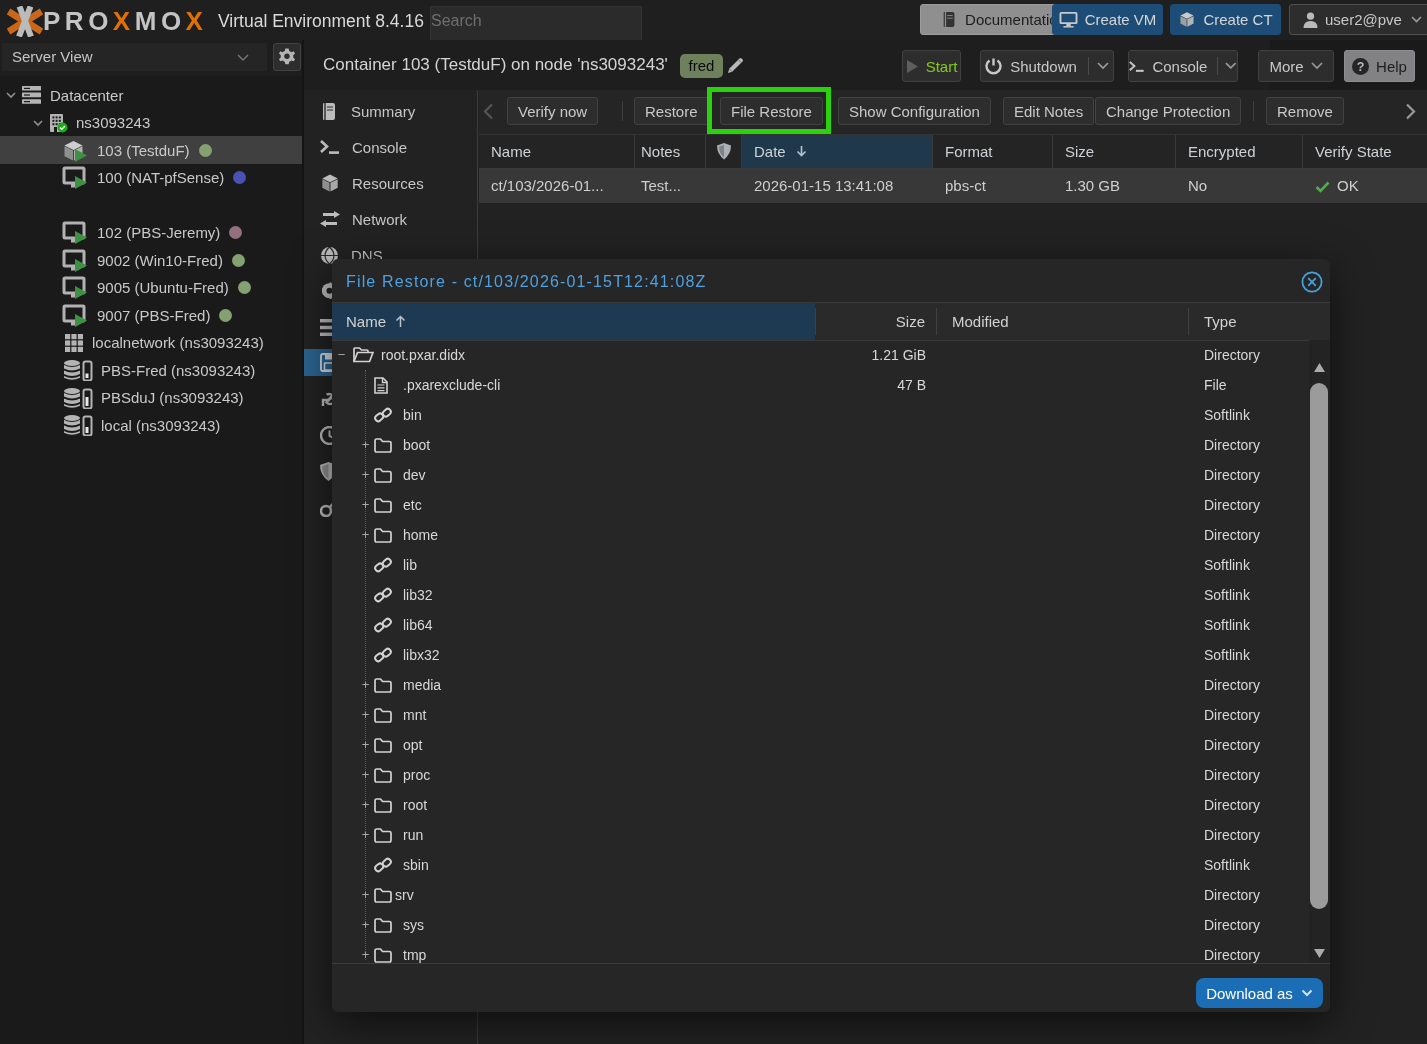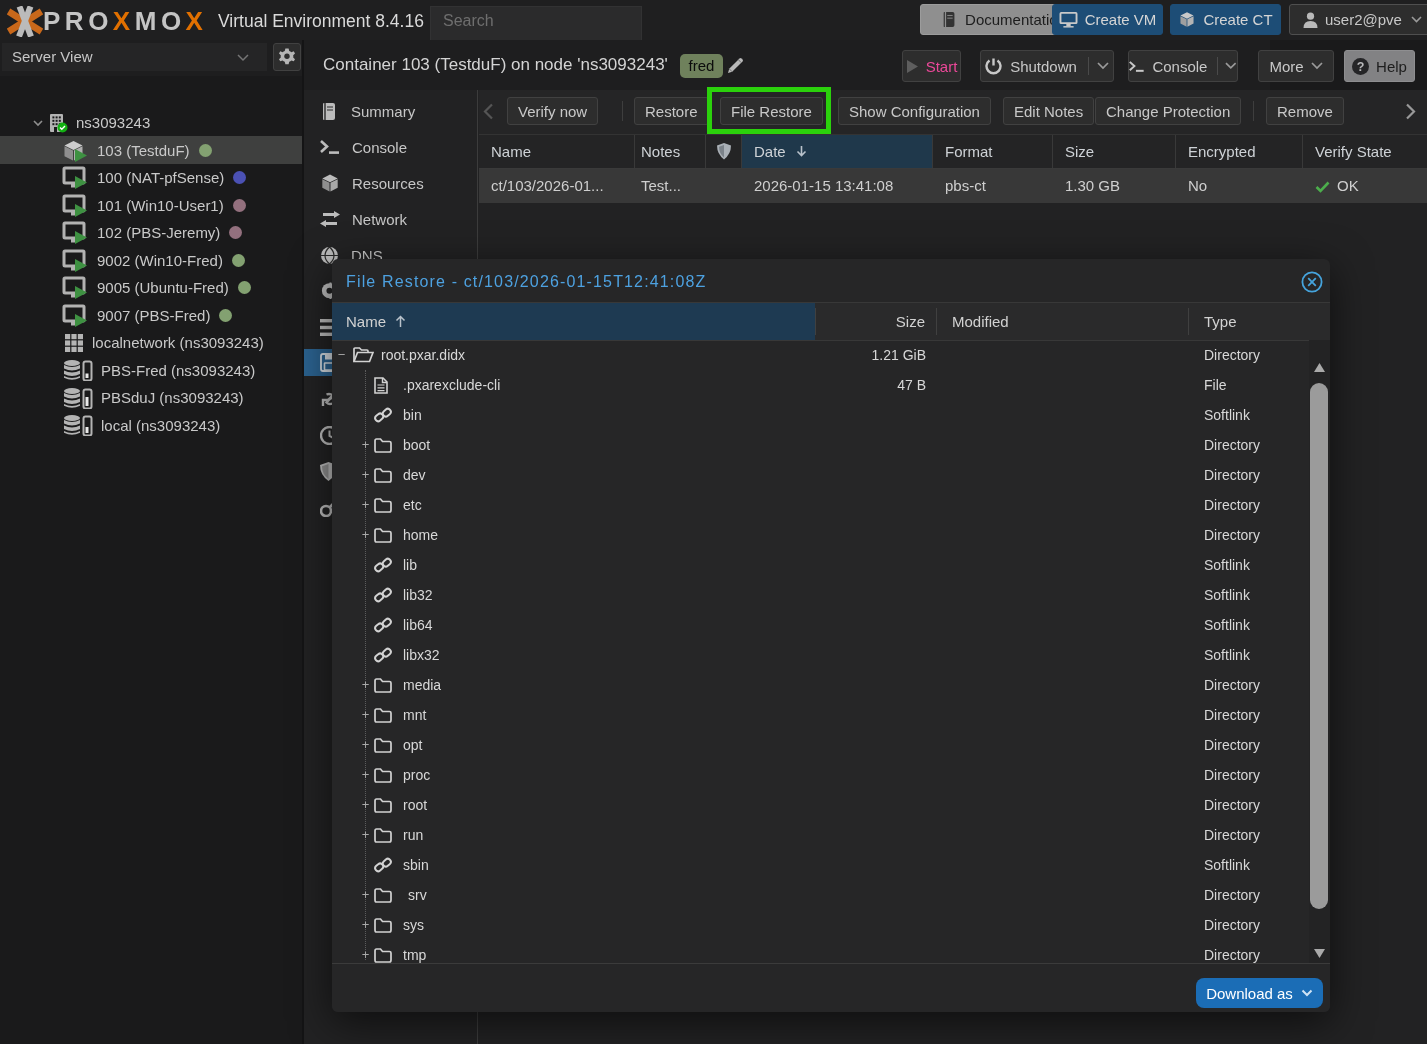--- a/index.html
+++ b/index.html
@@ -4,25 +4,25 @@
 <style>
 *{box-sizing:border-box;margin:0;padding:0}
 html,body{width:1427px;height:1044px;overflow:hidden;background:#1a1a1b;font-family:"Liberation Sans",sans-serif}
 .abs{position:absolute}
 #app{position:relative;width:1427px;height:1044px;overflow:hidden}
 
 #topbar{position:absolute;left:0;top:0;width:1427px;height:40px;background:#1f1f20}
 .logotext{position:absolute;left:43px;top:6px;font-weight:bold;font-size:26px;letter-spacing:4.5px;color:#c4c4c4}
 .logotext .o{color:#e17000}
 .vetext{position:absolute;left:218px;top:11px;font-size:17.5px;color:#dadada}
-#search{position:absolute;left:430px;top:6px;width:212px;height:42px;background:#2b2b2c;border:1px solid #323233;color:#6e6e6e;font-size:16px;line-height:27px;padding-left:12px}
+#search{position:absolute;left:430px;top:6px;width:212px;height:42px;background:#2b2b2c;border:1px solid #323233;color:#6e6e6e;font-size:16px;line-height:27px;}
 .btn{position:absolute;display:flex;align-items:center;justify-content:center;gap:7px;background:#2d2d2d;border:1px solid #414141;border-radius:3px;color:#c8c8c8;font-size:15px;white-space:nowrap}
 .btn.blue{background:#1d4d76;border-color:#1d4d76;color:#d5d5d5}
 .btn.light{background:#8f8f8f;border-color:#9c9c9c;color:#1d1d1d}
-.btn.dis{color:#ec4899}
+.btn.dis{color:#84cc16}
 .sep-in{width:1px;height:18px;background:#4a4a4a;margin:0 2px}
 
 #row2{position:absolute;left:0;top:40px;width:1270px;height:50px;background:#1e1e1f}
 #svbox{position:absolute;left:2px;top:3px;width:265px;height:28px;background:#252526;color:#c6c6c6;font-size:15px;line-height:28px;padding-left:10px}
 #gearbtn{left:273px;top:3px;width:28px;height:28px}
 #ctitle{position:absolute;left:323px;top:15px;font-size:17px;color:#d4d4d4}
 #fredtag{position:absolute;left:680px;top:14px;width:43px;height:24px;background:#6f815c;border-radius:5px;color:#0c0c0c;font-size:15px;text-align:center;line-height:24px}
 
 #sidebar{position:absolute;left:0;top:76px;width:302px;height:968px;background:#1a1a1b}
 .trow{position:absolute;left:0;width:302px;height:28px;display:flex;align-items:center;color:#c9c9c9;font-size:15px}
@@ -141,20 +141,38 @@
     <div class="btn" style="left:1258px;top:10px;width:76px;height:32px">More<svg width="12" height="8" viewBox="0 0 12 8">
           <path d="M1 1 L6 6 L11 1" stroke="#9a9a9a" stroke-width="1.7" fill="none"></path>
         </svg></div>
     <div class="btn light" style="left:1344px;top:10px;width:71px;height:32px;background:#828284;border-color:#8e8e90"><svg width="17" height="17" viewBox="0 0 17 17">
           <circle cx="8.5" cy="8.5" r="8.5" fill="#252527"></circle>
           <text x="8.5" y="12.8" text-anchor="middle" font-size="12.5" font-weight="bold" fill="#b9b9bb" font-family="Liberation Sans">?</text>
         </svg>Help</div>
   </div>
   <div class="abs" style="left:302px;top:40px;width:2px;height:1004px;background:#141415;z-index:30"></div>
   <div id="sidebar">
+    <div class="trow" style="top:5px">
+      <span class="texp" style="margin-left:4px">
+          <svg width="12" height="12" viewBox="0 0 12 12">
+            <path d="M2 4 L6 8 L10 4" stroke="#8f8f8f" stroke-width="1.6" fill="none"></path>
+          </svg>
+        </span>
+      <svg style="margin-left:3px" width="21" height="20" viewBox="0 0 21 20" fill="#b4b4b4">
+          <rect x="1" y="1" width="19" height="4.6" rx="0.5"></rect>
+          <rect x="1" y="7.6" width="19" height="4.6" rx="0.5"></rect>
+          <rect x="1" y="14.2" width="19" height="4.6" rx="0.5"></rect>
+          <g fill="#1a1a1b">
+            <rect x="3" y="2.8" width="6" height="1.2"></rect>
+            <rect x="3" y="9.4" width="6" height="1.2"></rect>
+            <rect x="3" y="16" width="6" height="1.2"></rect>
+          </g>
+        </svg>
+      <span class="lbl">Datacenter</span>
+    </div>
     <div class="trow" style="top:32.5px">
       <span class="texp" style="margin-left:31px">
           <svg width="12" height="12" viewBox="0 0 12 12">
             <path d="M2 4 L6 8 L10 4" stroke="#8f8f8f" stroke-width="1.6" fill="none"></path>
           </svg>
         </span>
       <svg style="margin-left:3px" width="20" height="20" viewBox="0 0 20 20">
           <rect x="2" y="1" width="13" height="18" rx="1" fill="#b4b4b4"></rect>
           <g fill="#1a1a1b">
             <rect x="4.4" y="3.4" width="2" height="2"></rect>
@@ -185,29 +203,20 @@
     </div>
     <div class="trow" style="top:87.5px">
       <svg style="margin-left:62px" width="27" height="23" viewBox="0 0 27 23">
           <rect x="2" y="2" width="20" height="15" rx="1" fill="none" stroke="#b2b2b2" stroke-width="3"></rect>
           <rect x="9" y="17" width="6" height="4.5" fill="#b2b2b2"></rect>
           <path d="M13 10 L25 16.5 L13 23 Z" fill="#3e9142"></path>
         </svg>
       <span class="lbl">100 (NAT-pfSense)</span>
         <span class="dot indigo"></span>
     </div>
-    <div class="trow" style="top:115px">
-      <svg style="margin-left:62px" width="27" height="23" viewBox="0 0 27 23">
-          <rect x="2" y="2" width="20" height="15" rx="1" fill="none" stroke="#b2b2b2" stroke-width="3"></rect>
-          <rect x="9" y="17" width="6" height="4.5" fill="#b2b2b2"></rect>
-          <path d="M13 10 L25 16.5 L13 23 Z" fill="#3e9142"></path>
-        </svg>
-      <span class="lbl">101 (Win10-User1)</span>
-        <span class="dot rose"></span>
-    </div>
     <div class="trow" style="top:142.5px">
       <svg style="margin-left:62px" width="27" height="23" viewBox="0 0 27 23">
           <rect x="2" y="2" width="20" height="15" rx="1" fill="none" stroke="#b2b2b2" stroke-width="3"></rect>
           <rect x="9" y="17" width="6" height="4.5" fill="#b2b2b2"></rect>
           <path d="M13 10 L25 16.5 L13 23 Z" fill="#3e9142"></path>
         </svg>
       <span class="lbl">102 (PBS-Jeremy)</span>
         <span class="dot rose"></span>
     </div>
     <div class="trow" style="top:170px">
@@ -612,21 +621,21 @@
             </g>
           </svg>
           <span style="margin-left:11px">sbin</span>
           <span class="dtype">Softlink</span>
         </div>
       <div class="drow" style="top:540px">
           <span class="dexp" style="margin-left:29px">+</span>
           <svg class="dfold" style="margin-left:4px" width="18" height="15" viewBox="0 0 18 15">
             <path d="M1 3 Q1 1 2.5 1 L6.5 1 L8.5 3.5 L15.5 3.5 Q17 3.5 17 5 L17 12 Q17 14 15.5 14 L2.5 14 Q1 14 1 12 Z" fill="none" stroke="#d2d2d2" stroke-width="1.7"></path>
           </svg>
-          <span style="margin-left:16px">srv</span>
+          <span style="margin-left:3px">srv</span>
           <span class="dtype">Directory</span>
         </div>
       <div class="drow" style="top:570px">
           <span class="dexp" style="margin-left:29px">+</span>
           <svg class="dfold" style="margin-left:4px" width="18" height="15" viewBox="0 0 18 15">
             <path d="M1 3 Q1 1 2.5 1 L6.5 1 L8.5 3.5 L15.5 3.5 Q17 3.5 17 5 L17 12 Q17 14 15.5 14 L2.5 14 Q1 14 1 12 Z" fill="none" stroke="#d2d2d2" stroke-width="1.7"></path>
           </svg>
           <span style="margin-left:11px">sys</span>
           <span class="dtype">Directory</span>
         </div>

